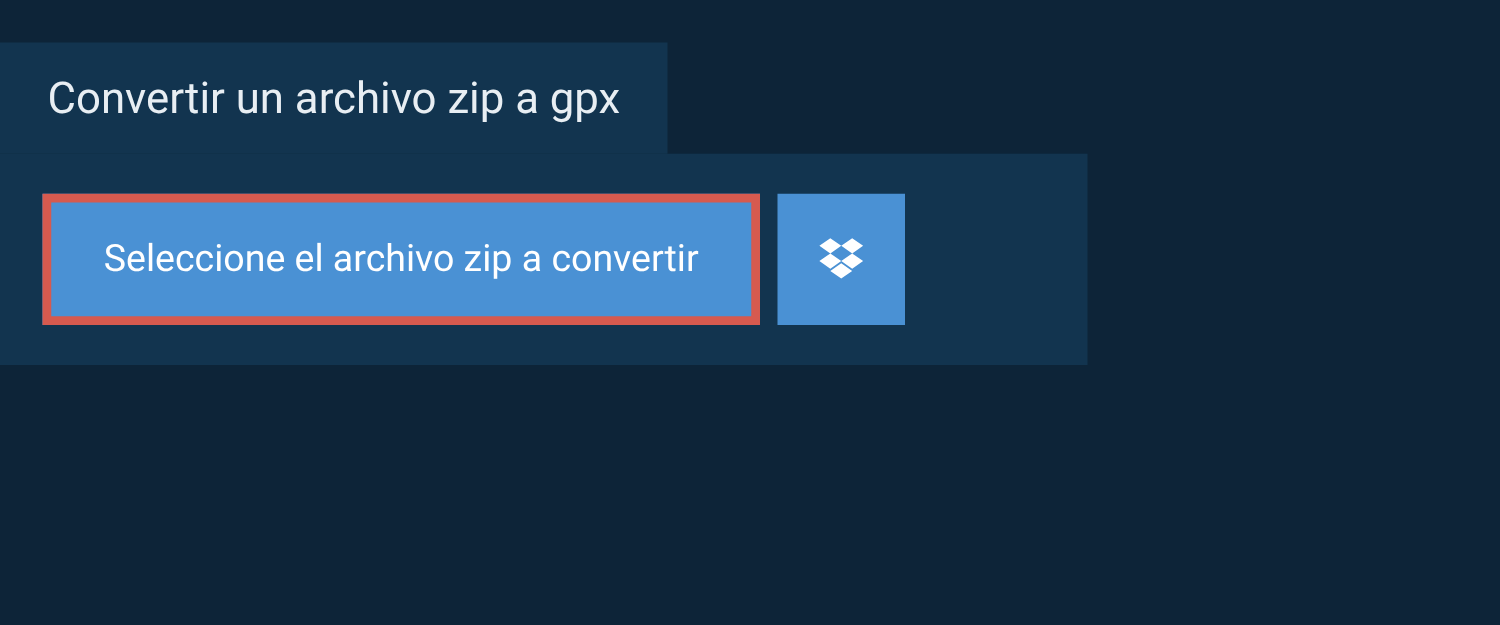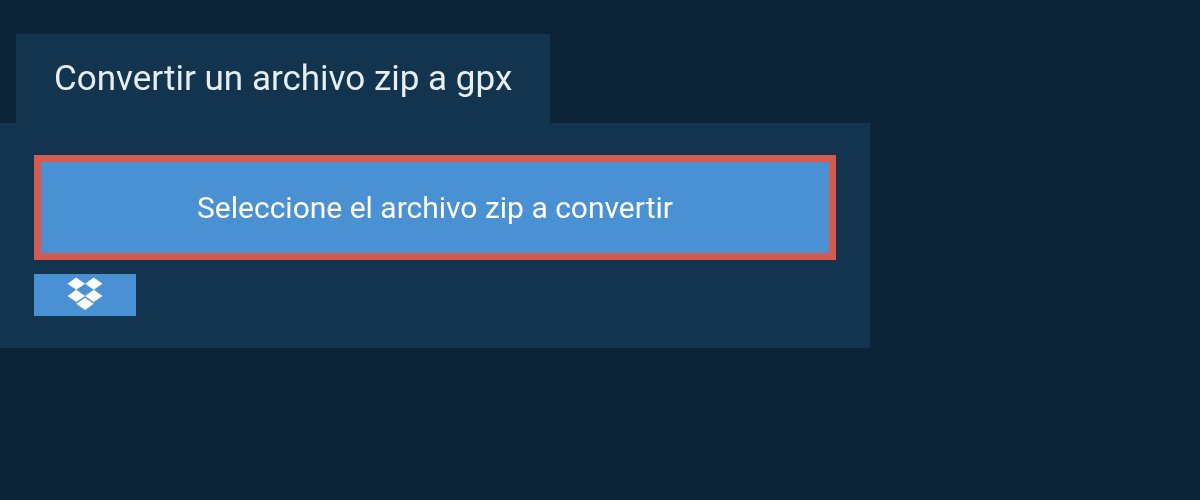--- a/index.html
+++ b/index.html
@@ -17,33 +17,32 @@
     .container {
       padding: 0;
     }
     .title-tab {
       display: inline-block;
       background: #12344f;
       color: #e8eef3;
       font-size: 35px;
       font-weight: 400;
       padding: 24px 38px;
-      margin: 34px 0 0 16px;
+      margin: 34px 0 0 0;
     }
     .panel {
       background: #12344f;
       padding: 32px 34px;
       margin-top: 0;
       width: 870px;
     }
     .button-row {
       display: flex;
       gap: 14px;
       align-items: stretch;
-      flex-direction: column;
     }
     .select-button {
       background: #4a91d4;
       color: #ffffff;
       font-size: 30px;
       font-weight: 400;
       border: 7px solid #d65a4f;
       padding: 28px 42px;
       cursor: pointer;
       text-align: center;

